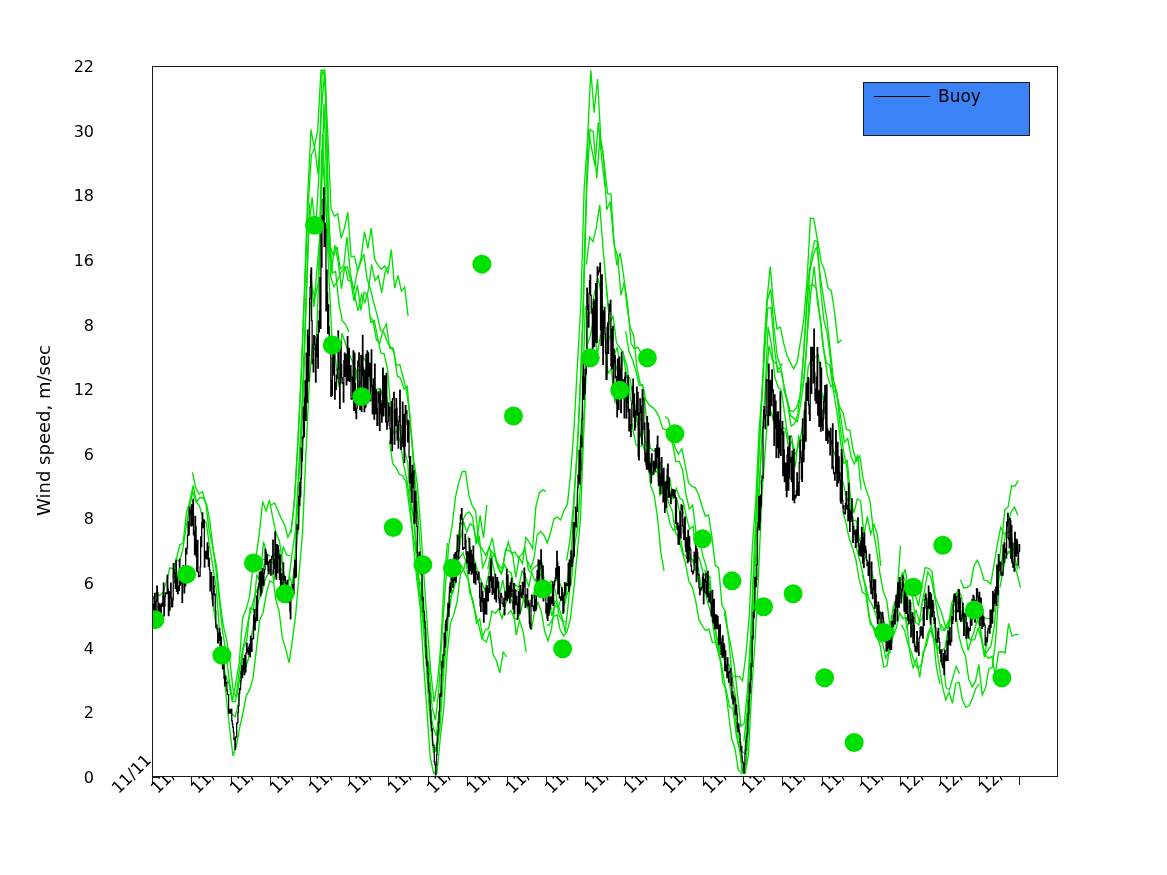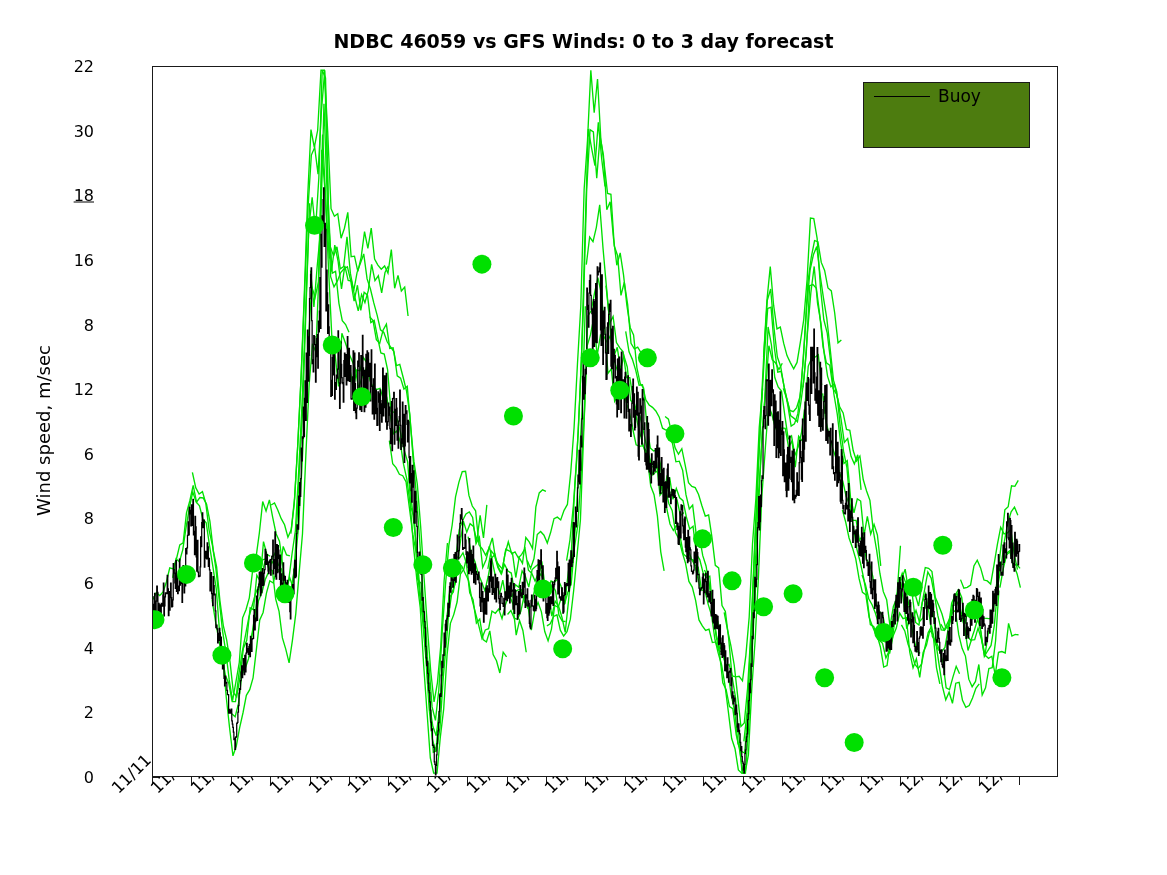--- a/index.html
+++ b/index.html
@@ -12,32 +12,31 @@
        border:1.3px solid #1a1a1a;box-sizing:border-box;background:#fff;}
   #plot-svg{position:absolute;left:0;top:0;width:906px;height:711px;display:block;}
   .ytick-label{position:absolute;right:1073px;text-align:right;font-size:16px;color:#000;
        transform:translateY(-50%);white-space:nowrap;}
   .ytick-mark{position:absolute;left:152px;width:8px;height:0;border-top:1.3px solid #1a1a1a;}
   .xtick-mark{position:absolute;top:777px;height:8px;width:0;border-left:1.3px solid #1a1a1a;}
   .xtick-label{position:absolute;top:784px;font-size:16.5px;color:#000;white-space:nowrap;
        transform-origin:left top;transform:rotate(-45deg);text-align:left;}
   #ylabel{position:absolute;left:-277px;top:420px;width:640px;text-align:center;
        font-size:18px;color:#000;transform:rotate(-90deg);}
-  #legend{position:absolute;left:863px;top:82px;width:167px;height:66px;
-       border:1.3px solid #1a1a1a;background:#4d7c0f;box-sizing:border-box;z-index:5;}
+  #legend{position:absolute;left:863px;top:82px;width:167px;height:54px;
+       border:1.3px solid #1a1a1a;background:#3b82f6;box-sizing:border-box;z-index:5;}
   .legend-row{position:absolute;left:0;width:167px;height:27px;}
   .legend-swatch{position:absolute;left:10px;top:13px;width:56px;height:0;}
   .legend-text{position:absolute;left:74px;top:0px;font-size:17px;color:#000;line-height:27px;}
 </style>
 </head>
 <body>
 
 <div id="fig">
 
-  <div id="chart-title">NDBC 46059 vs GFS Winds: 0 to 3 day forecast</div>
 
   <div id="ylabel">Wind speed, m/sec</div>
 
   <div id="yticks">
       <div class="ytick-mark" style="top: 777px;"></div>
       <div class="ytick-label" style="top: 777px;">0</div>
       <div class="ytick-mark" style="top: 712.364px;"></div>
       <div class="ytick-label" style="top: 712.364px;">2</div>
       <div class="ytick-mark" style="top: 647.727px;"></div>
       <div class="ytick-label" style="top: 647.727px;">4</div>
@@ -47,21 +46,21 @@
       <div class="ytick-label" style="top: 518.455px;">8</div>
       <div class="ytick-mark" style="top: 453.818px;"></div>
       <div class="ytick-label" style="top: 453.818px;">6</div>
       <div class="ytick-mark" style="top: 389.182px;"></div>
       <div class="ytick-label" style="top: 389.182px;">12</div>
       <div class="ytick-mark" style="top: 324.545px;"></div>
       <div class="ytick-label" style="top: 324.545px;">8</div>
       <div class="ytick-mark" style="top: 259.909px;"></div>
       <div class="ytick-label" style="top: 259.909px;">16</div>
       <div class="ytick-mark" style="top: 195.273px;"></div>
-      <div class="ytick-label" style="top: 195.273px; text-decoration: underline;">18</div>
+      <div class="ytick-label" style="top: 195.273px;">18</div>
       <div class="ytick-mark" style="top: 130.636px;"></div>
       <div class="ytick-label" style="top: 130.636px;">30</div>
       <div class="ytick-mark" style="top: 66px;"></div>
       <div class="ytick-label" style="top: 66px;">22</div>
     </div>
   <div id="xticks">
       <div class="xtick-mark" style="left: 152px;"></div>
       <div class="xtick-label" style="left: 108px;">11/11</div>
       <div class="xtick-mark" style="left: 191.391px;"></div>
       <div class="xtick-label" style="left: 147.391px;">11/12</div>

